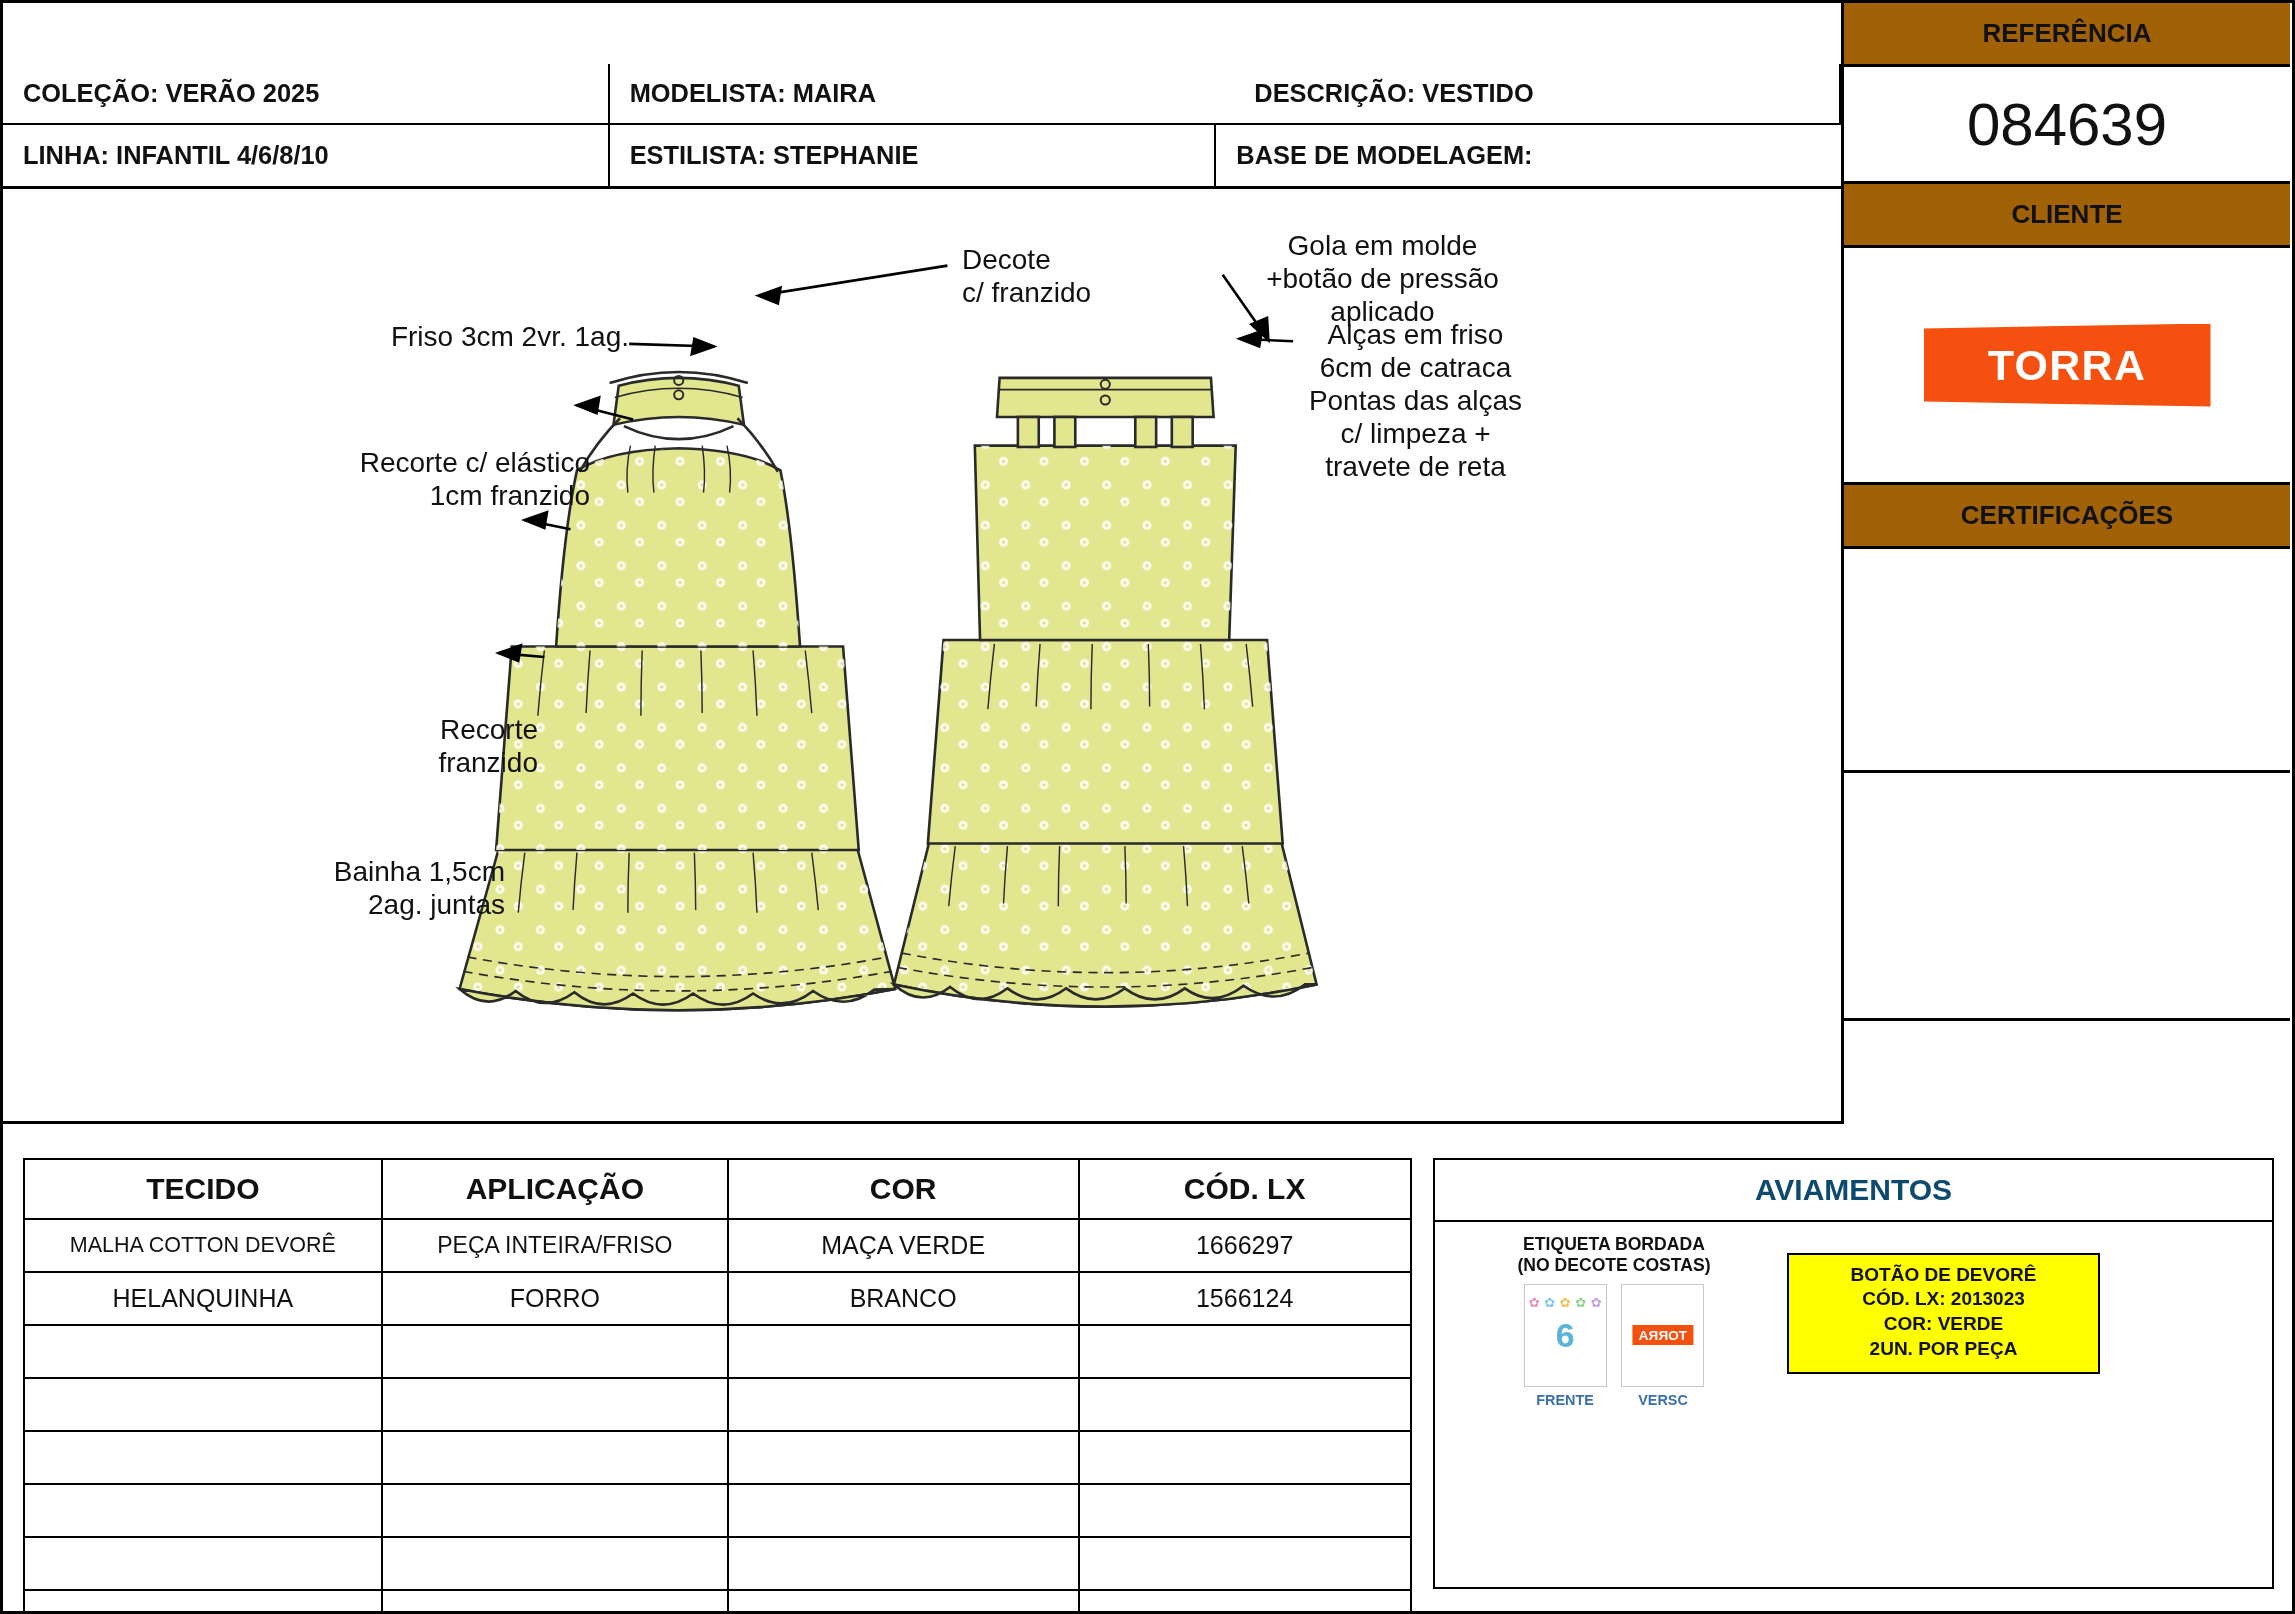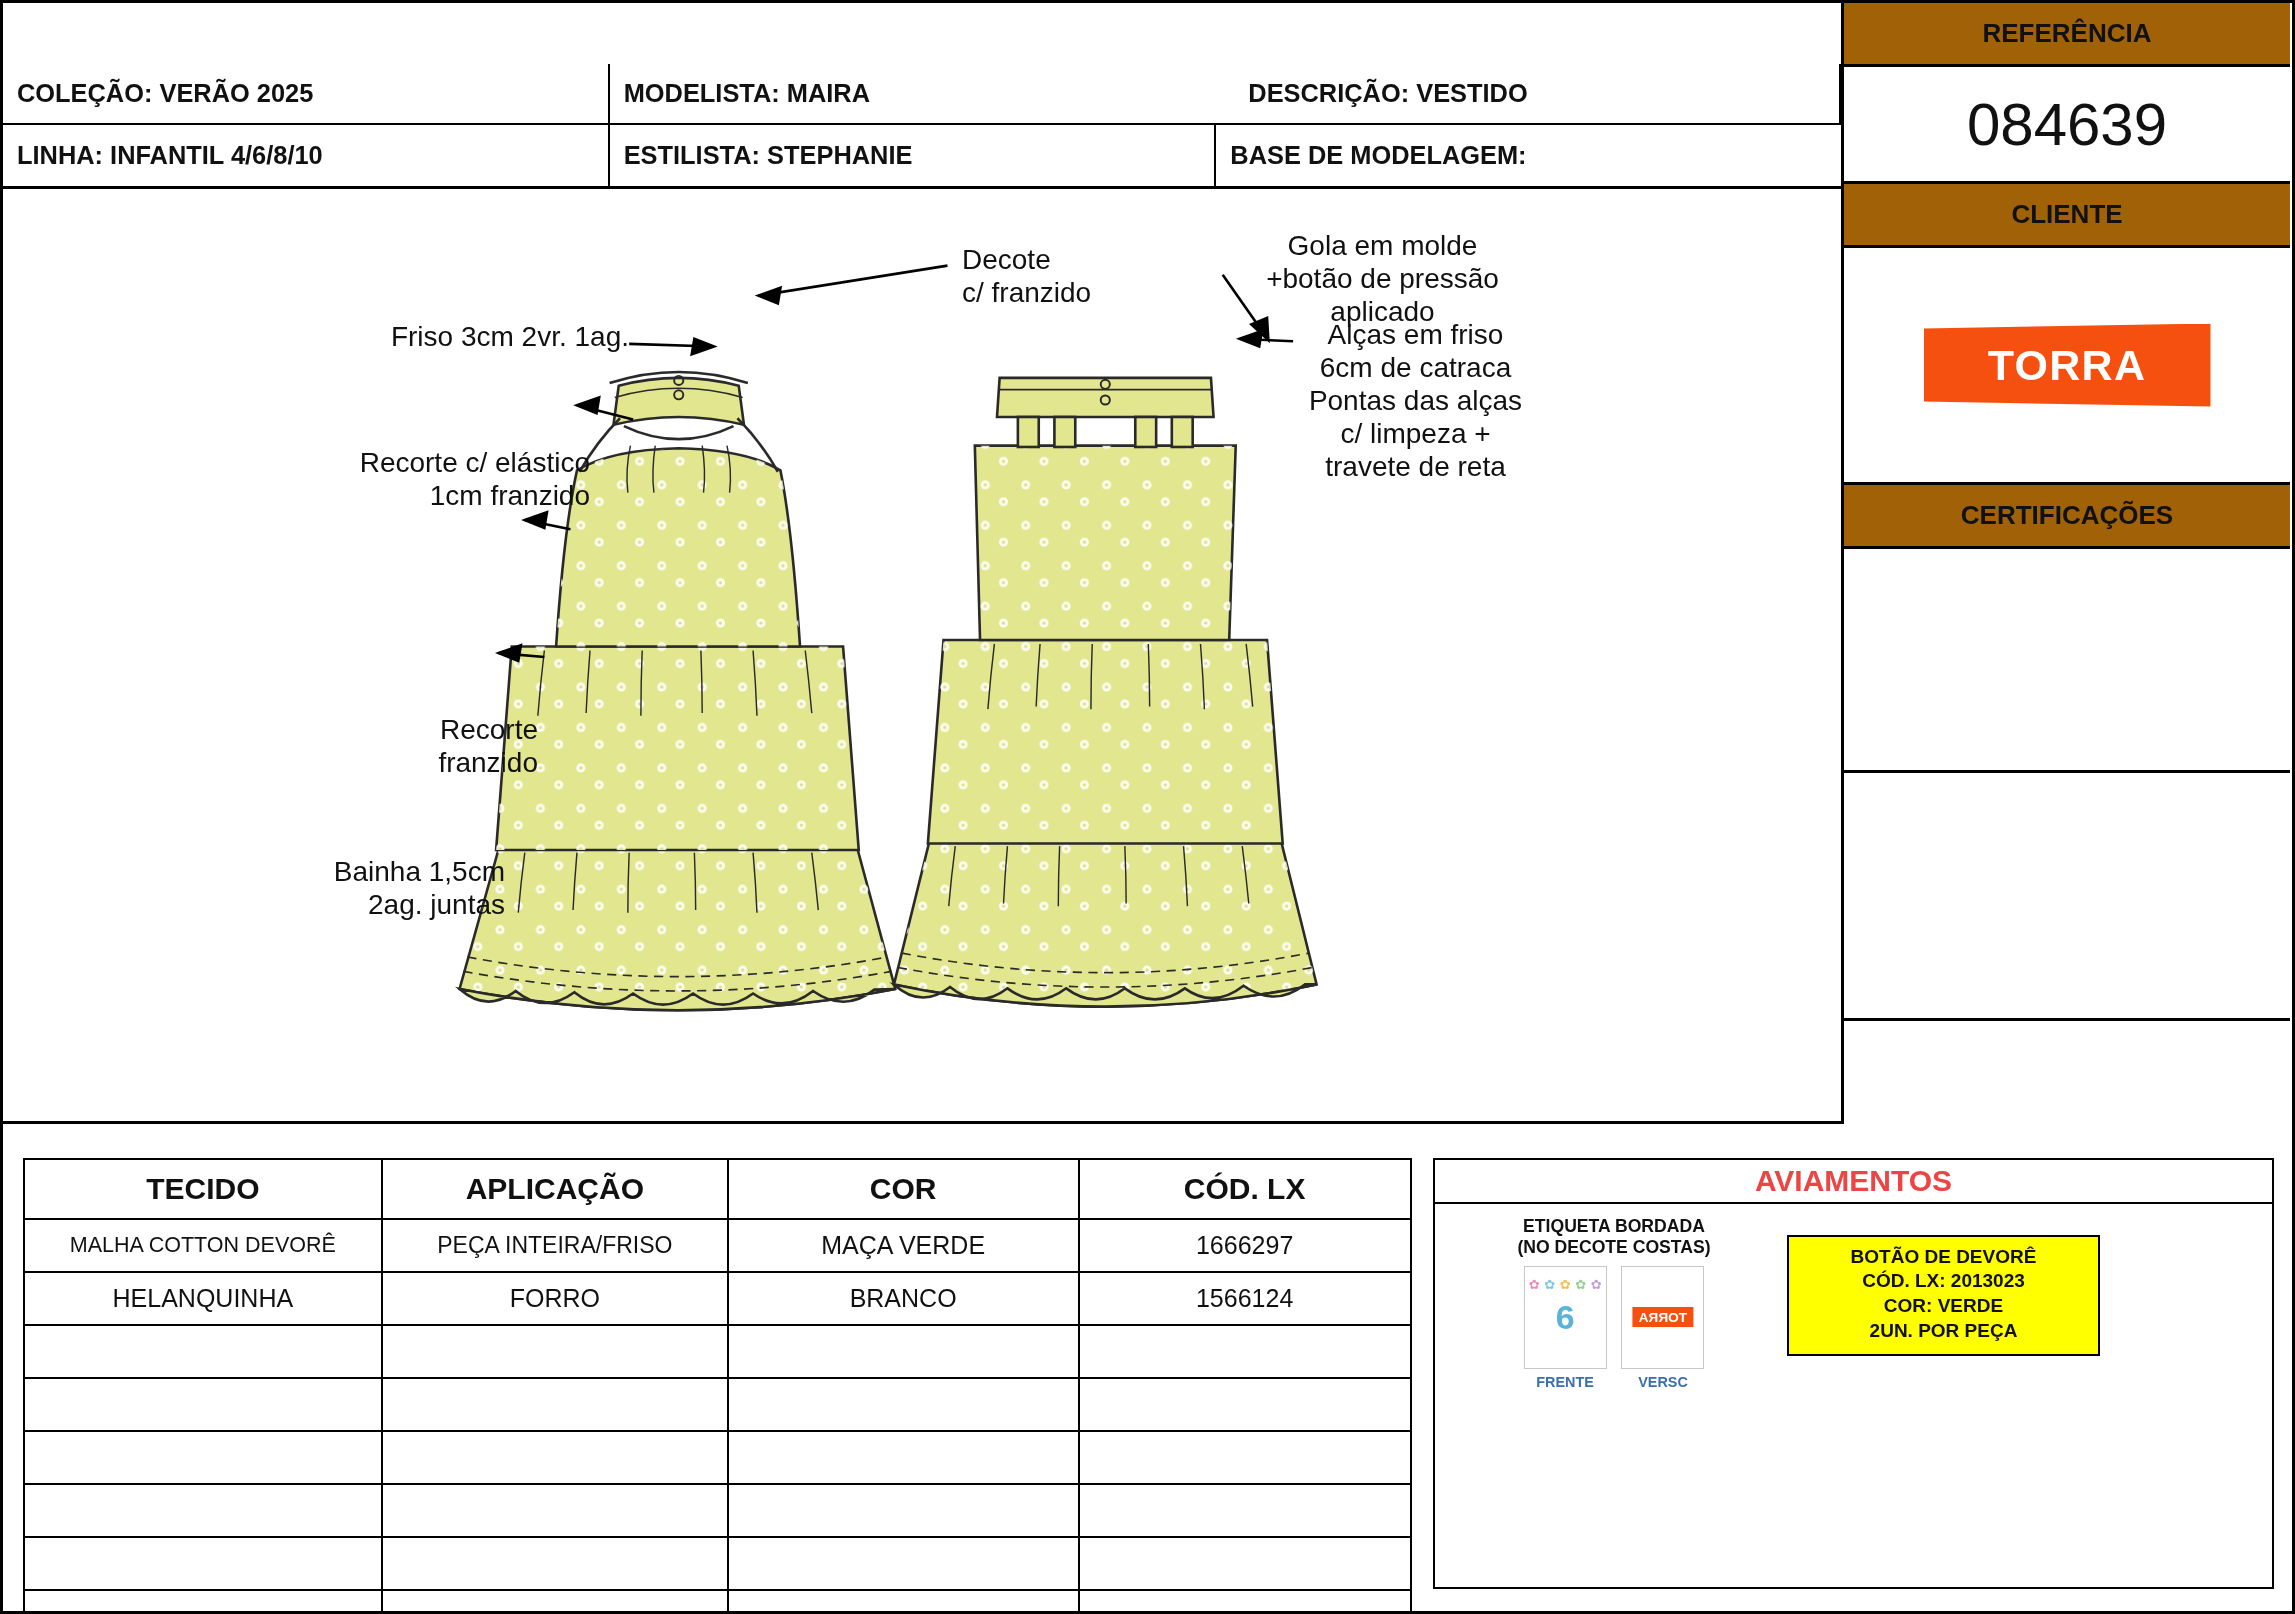--- a/index.html
+++ b/index.html
@@ -38,21 +38,21 @@
     border-bottom: 3.9px solid #000;
   }
   .info-row {
     display: flex;
     height: 50%;
     width: 100%;
   }
   .info-row:first-child { border-bottom: 2.6px solid #000; }
   .info-cell {
     display: flex; align-items: center;
-    padding-left: 14px;
+    padding-left: 20px;
     font-size: 25.4px; font-weight: bold; color: #111;
     border-right: 2.6px solid #000;
     overflow: hidden; white-space: nowrap;
   }
   .c1 { width: 607px; }
   .c2 { width: 607px; }
   .c3 { width: 625px; border-right: none; }
 
   
   .right-col {
@@ -137,24 +137,24 @@
 
   
   .aviamentos {
     position: absolute;
     left: 1430px; top: 1155px;
     width: 841px;
     height: 431px;
     border: 2.6px solid #000;
   }
   .av-head {
-    height: 44px;
+    height: 62px;
     border-bottom: 2.6px solid #000;
     display: flex; align-items: center; justify-content: center;
-    font-size: 30px; font-weight: bold; color: #ef4444;
+    font-size: 30px; font-weight: bold; color: #0c4a6e;
   }
   .av-body { position: relative; height: 365px; }
 
   .etiqueta {
     position: absolute;
     left: 39px; top: 11.7px;
     width: 280px;
     text-align: center;
   }
   .etq-title {

